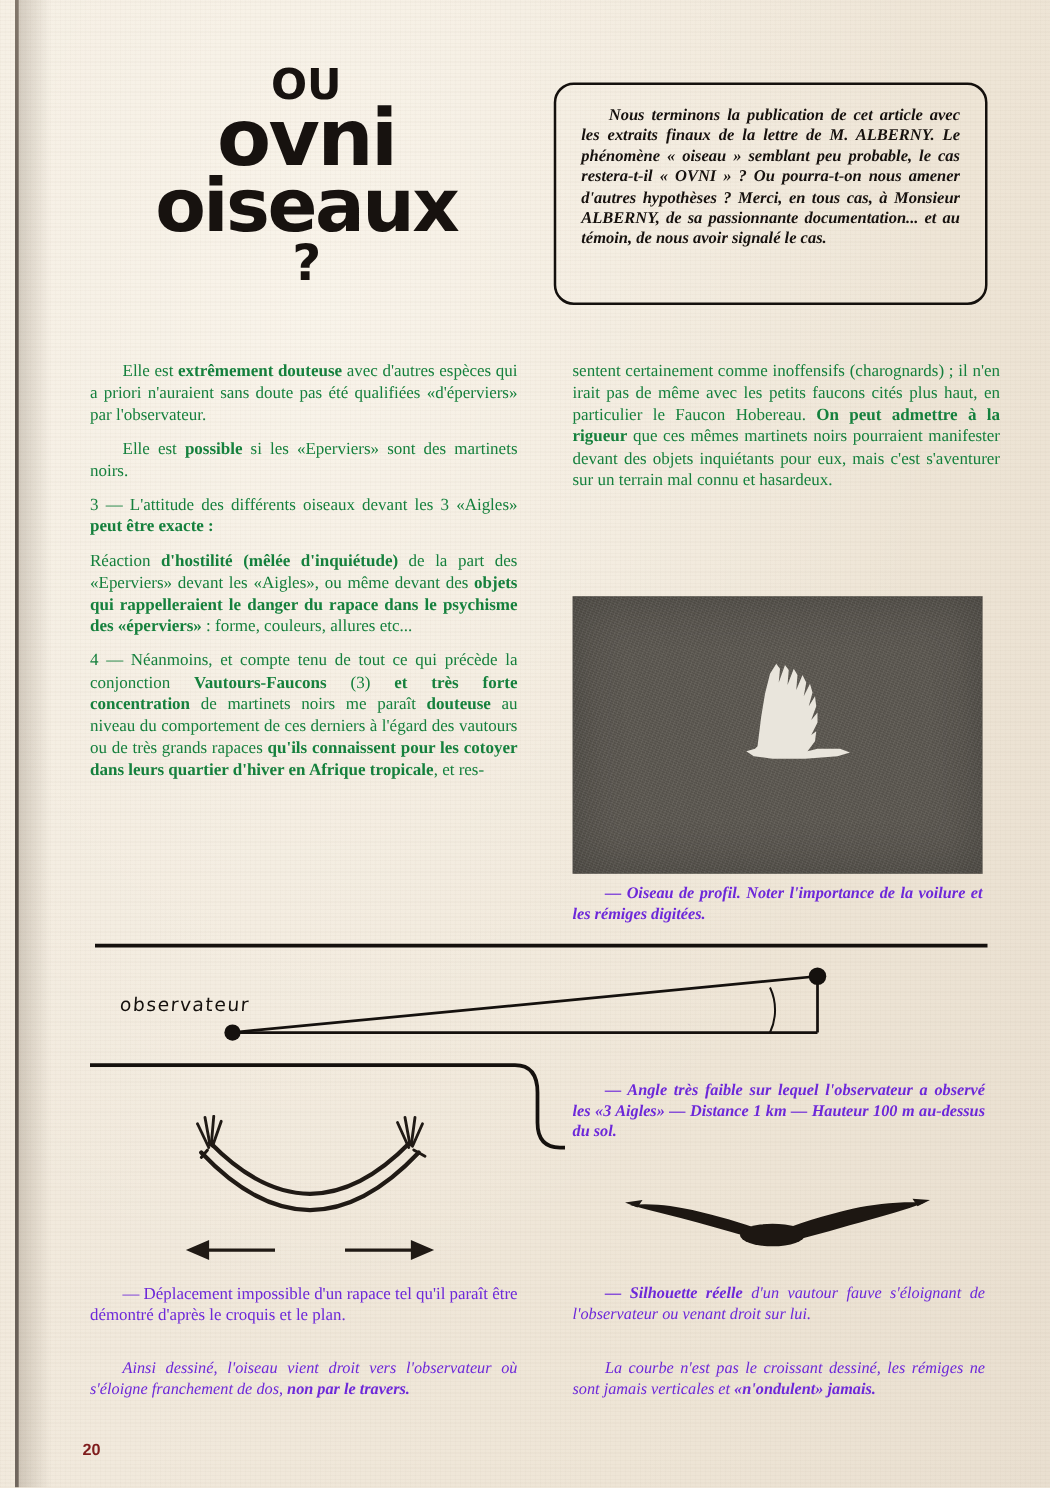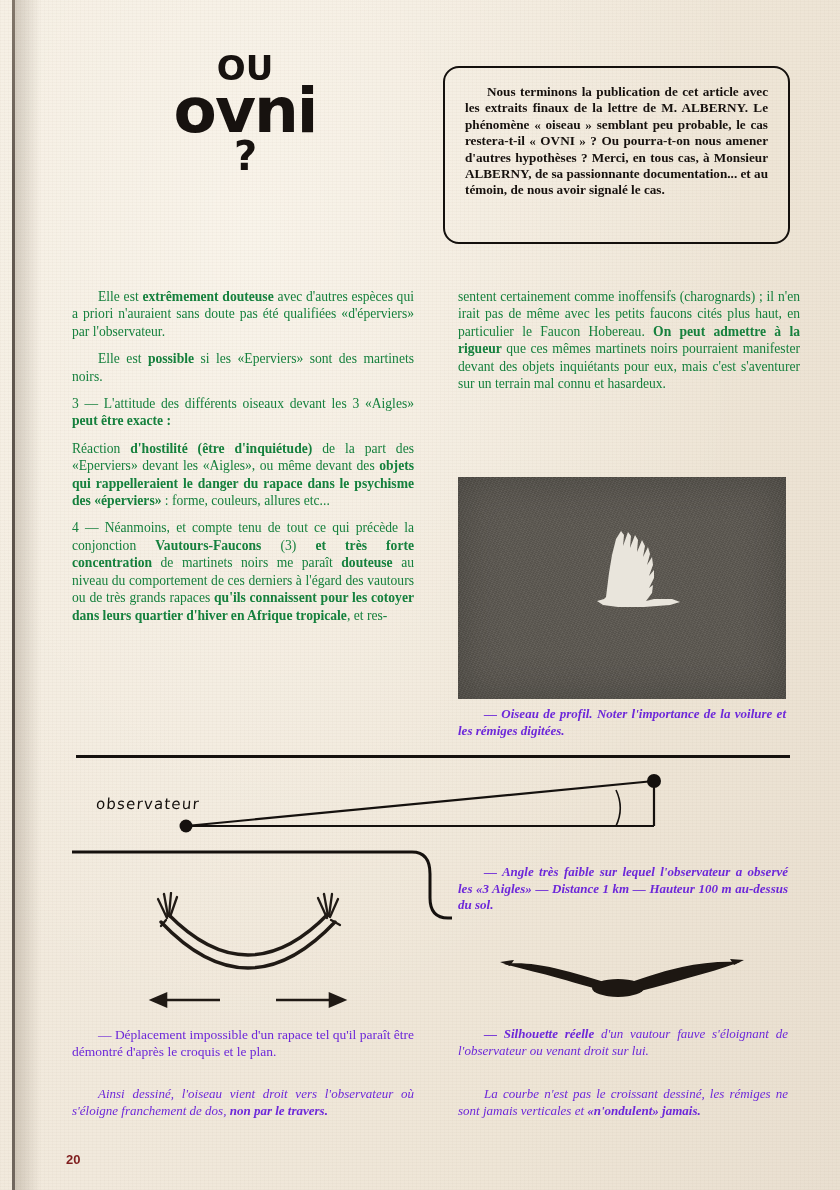--- a/index.html
+++ b/index.html
@@ -45,21 +45,21 @@
   
   .intro-box {
     position:absolute; left:443px; top:66px; width:347px; height:178px;
     border:2.5px solid #14100d; border-radius:16px;
     box-sizing:border-box;
     padding:16px 20px 10px 20px;
   }
   .intro-box p {
     margin:0; text-indent:22px;
     font-family:"Liberation Serif", serif;
-    font-weight:bold;
+    font-style:italic; font-weight:bold;
     font-size:13.2px; line-height:16.4px;
     text-align:justify; color:#16110e;
   }
 
   
   .col { position:absolute; width:342px; }
   .col p {
     margin:0 0 10px 0;
     font-size:13.6px; line-height:17.4px;
     text-align:justify;
@@ -123,32 +123,33 @@
 <body>
 
 <div class="page"></div>
 <div class="grain"></div>
 <div class="binding-edge"></div>
 <div class="binding-shadow"></div>
 
 <div class="masthead">
   <div class="title-line t-ou">OU</div>
   <div class="title-line t-ovni">ovni</div>
+  <div class="title-line t-ois">oiseaux</div>
   <div class="title-line t-q">?</div>
 </div>
 
 <div class="intro-box">
   <p>Nous terminons la publication de cet article avec les extraits finaux de la lettre de M. ALBERNY. Le phénomène « oiseau » semblant peu probable, le cas restera-t-il « OVNI » ? Ou pourra-t-on nous amener d'autres hypothèses ? Merci, en tous cas, à Monsieur ALBERNY, de sa passionnante documentation... et au témoin, de nous avoir signalé le cas.</p>
 </div>
 
 <div class="col" id="col-left">
     <p class="ind"><span>Elle est </span><span style="font-weight: bold;">extrêmement douteuse</span><span> avec d'autres espèces qui a priori n'auraient sans doute pas été qualifiées «d'éperviers» par l'observateur.</span></p>
     <p class="ind"><span>Elle est </span><span style="font-weight: bold;">possible</span><span> si les «Eperviers» sont des martinets noirs.</span></p>
     <p><span>3 — L'attitude des différents oiseaux devant les 3 «Aigles» </span><span style="font-weight: bold;">peut être exacte :</span></p>
-    <p><span>Réaction </span><span style="font-weight: bold;">d'hostilité (être d'inquiétude)</span><span> de la part des «Eperviers» devant les «Aigles», ou même devant des </span><span style="font-weight: bold;">objets qui rappelleraient le danger du rapace dans le psychisme des «éperviers»</span><span> : forme, couleurs, allures etc...</span></p>
+    <p><span>Réaction </span><span style="font-weight: bold;">d'hostilité (mêlée d'inquiétude)</span><span> de la part des «Eperviers» devant les «Aigles», ou même devant des </span><span style="font-weight: bold;">objets qui rappelleraient le danger du rapace dans le psychisme des «éperviers»</span><span> : forme, couleurs, allures etc...</span></p>
     <p><span>4 — Néanmoins, et compte tenu de tout ce qui précède la conjonction </span><span style="font-weight: bold;">Vautours-Faucons</span><span> (3) </span><span style="font-weight: bold;">et très forte concentration</span><span> de martinets noirs me paraît </span><span style="font-weight: bold;">douteuse</span><span> au niveau du comportement de ces derniers à l'égard des vautours ou de très grands rapaces </span><span style="font-weight: bold;">qu'ils connaissent pour les cotoyer dans leurs quartier d'hiver en Afrique tropicale</span><span>, et res-</span></p>
   </div>
 
 <div class="col" id="col-right">
     <p><span>sentent certainement comme inoffensifs (charognards) ; il n'en irait pas de même avec les petits faucons cités plus haut, en particulier le Faucon Hobereau. </span><span style="font-weight: bold;">On peut admettre à la rigueur</span><span> que ces mêmes martinets noirs pourraient manifester devant des objets inquiétants pour eux, mais c'est s'aventurer sur un terrain mal connu et hasardeux.</span></p>
   </div>
 
 <div class="photo">
   <div class="noise"></div>
   <svg viewBox="0 0 328 222" preserveAspectRatio="none">

